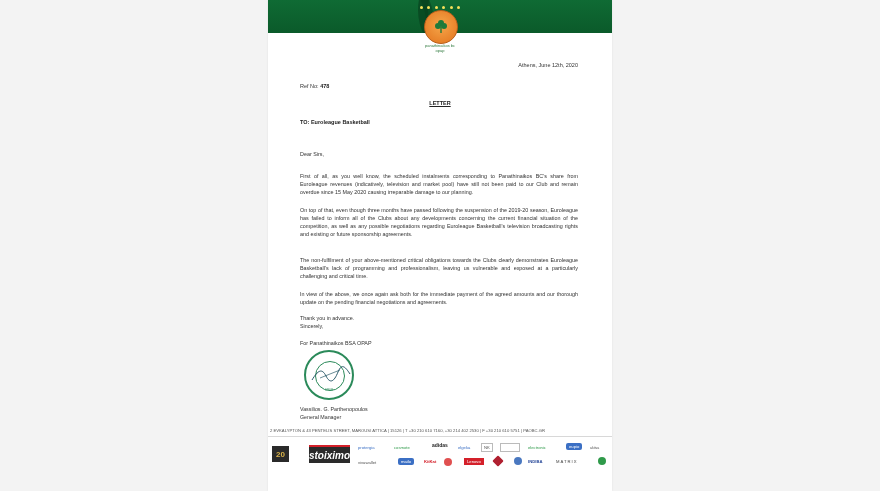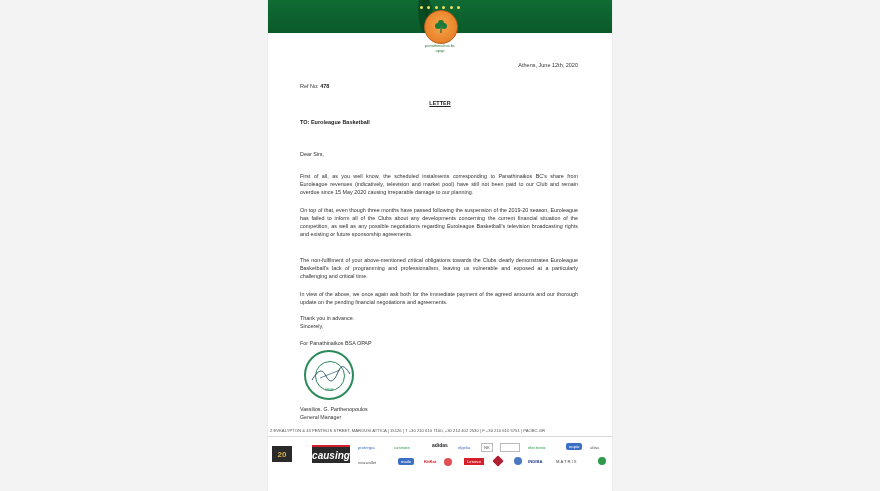--- a/index.html
+++ b/index.html
@@ -110,21 +110,21 @@
   <div class="signer">
     <div>Vassilios. G.  Parthenopoulos</div>
     <div>General Manager</div>
   </div>
 
   <div class="footer-address">2 EVKALYPTON &amp; 43 PENTELIS STREET, MAROUSI ATTICA | 15126 | T +30 210 610 7160, +30 214 402 2530 | F +30 210 610 5751 | PAOBC.GR</div>
 
   <div class="sponsors">
     <div class="stoiximo">
       <div class="badge20">20</div>
-      <div class="brand">causing</div>
+      <div class="brand">stoiximo</div>
     </div>
 
     <span class="sp" style="left:90px;top:4px;color:#3b6fc4">protergia</span>
     <span class="sp green" style="left:126px;top:4px">cosmote</span>
     <span class="sp" style="left:164px;top:2px;font-weight:bold;color:#222;font-size:5px">adidas</span>
     <span class="sp" style="left:190px;top:4px;color:#3b6fc4">elgeka</span>
     <span class="sp box" style="left:213px;top:3px">NK</span>
     <span class="sp box" style="left:232px;top:3px;width:14px"></span>
     <span class="sp green" style="left:260px;top:4px">electronic</span>
     <span class="sp blue" style="left:298px;top:3px">eupio</span>

